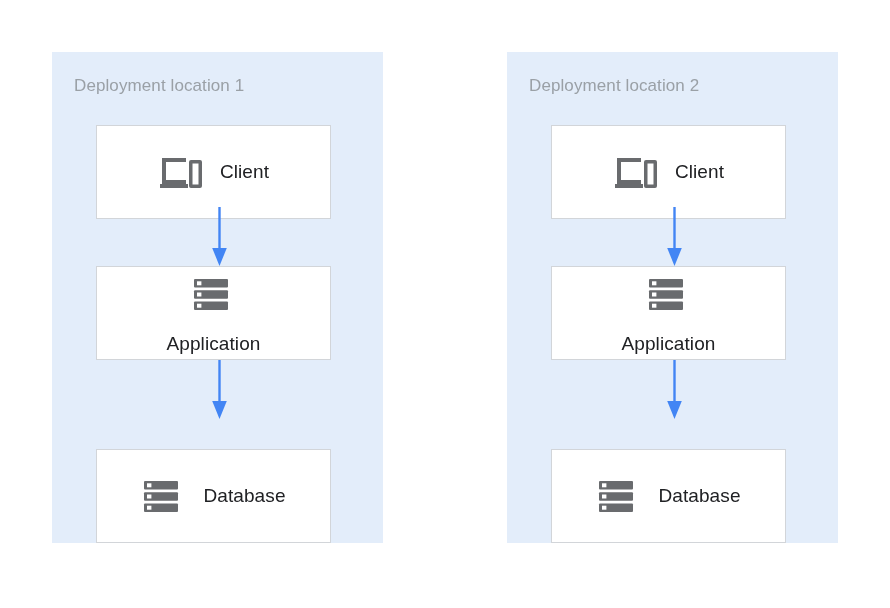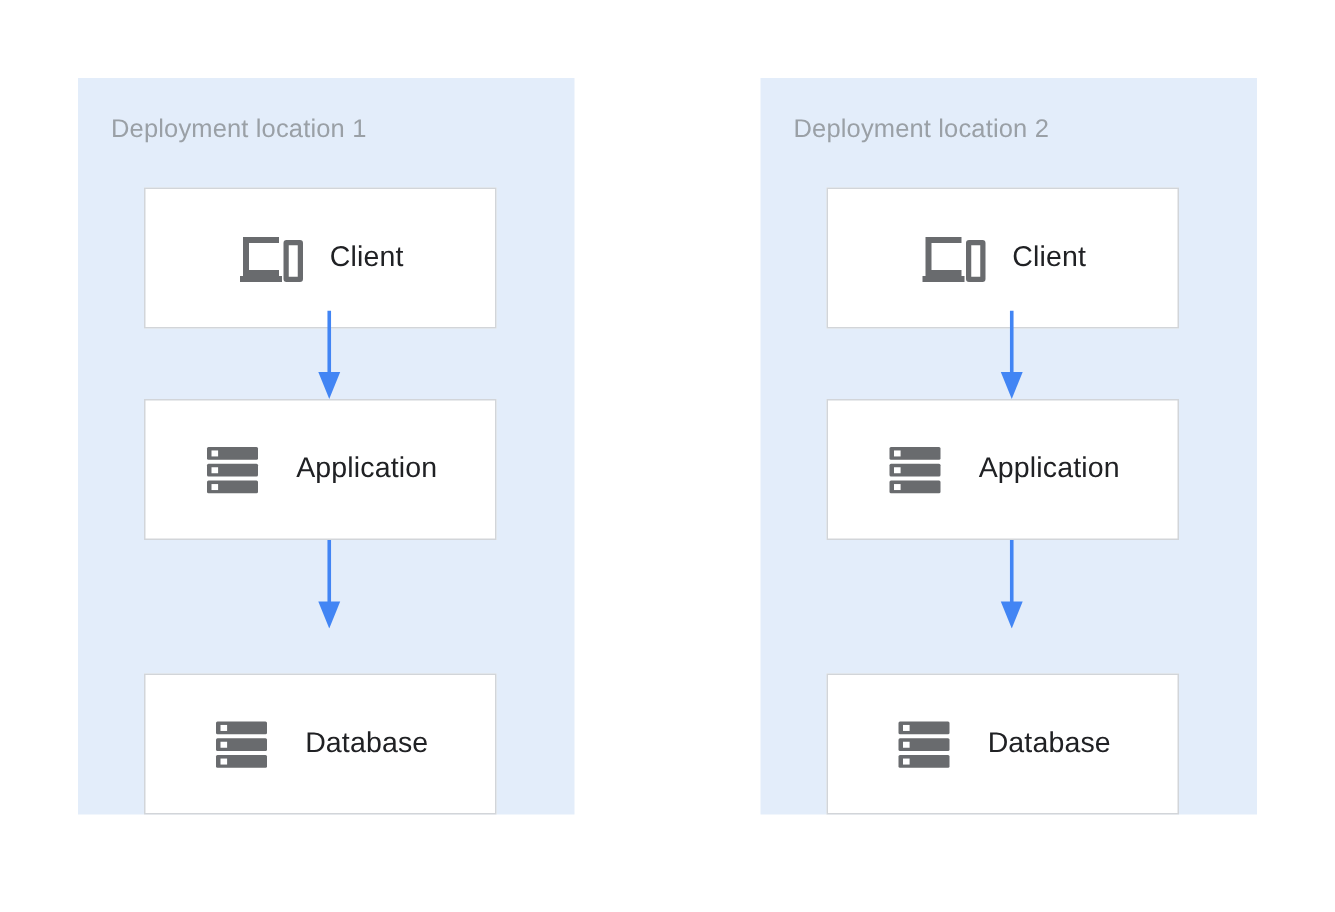--- a/index.html
+++ b/index.html
@@ -53,21 +53,21 @@
     background: #ffffff;
     border: 1px solid #d2d5d9;
     box-sizing: border-box;
     display: flex;
     flex-direction: row;
     align-items: center;
     justify-content: center;
     gap: 16px;
   }
   .node-client      { top: 61px; margin-top: 12px; }
-  .node-application { top: 214px; }
+  .node-application { top: 214px; flex-direction: column; }
   .node-database    { top: 367px; margin-top: 30px; }
 
   .node-label {
     font-size: 19px;
     color: #202124;
     white-space: nowrap;
     letter-spacing: 0.1px;
   }
 
   .node-icon {

